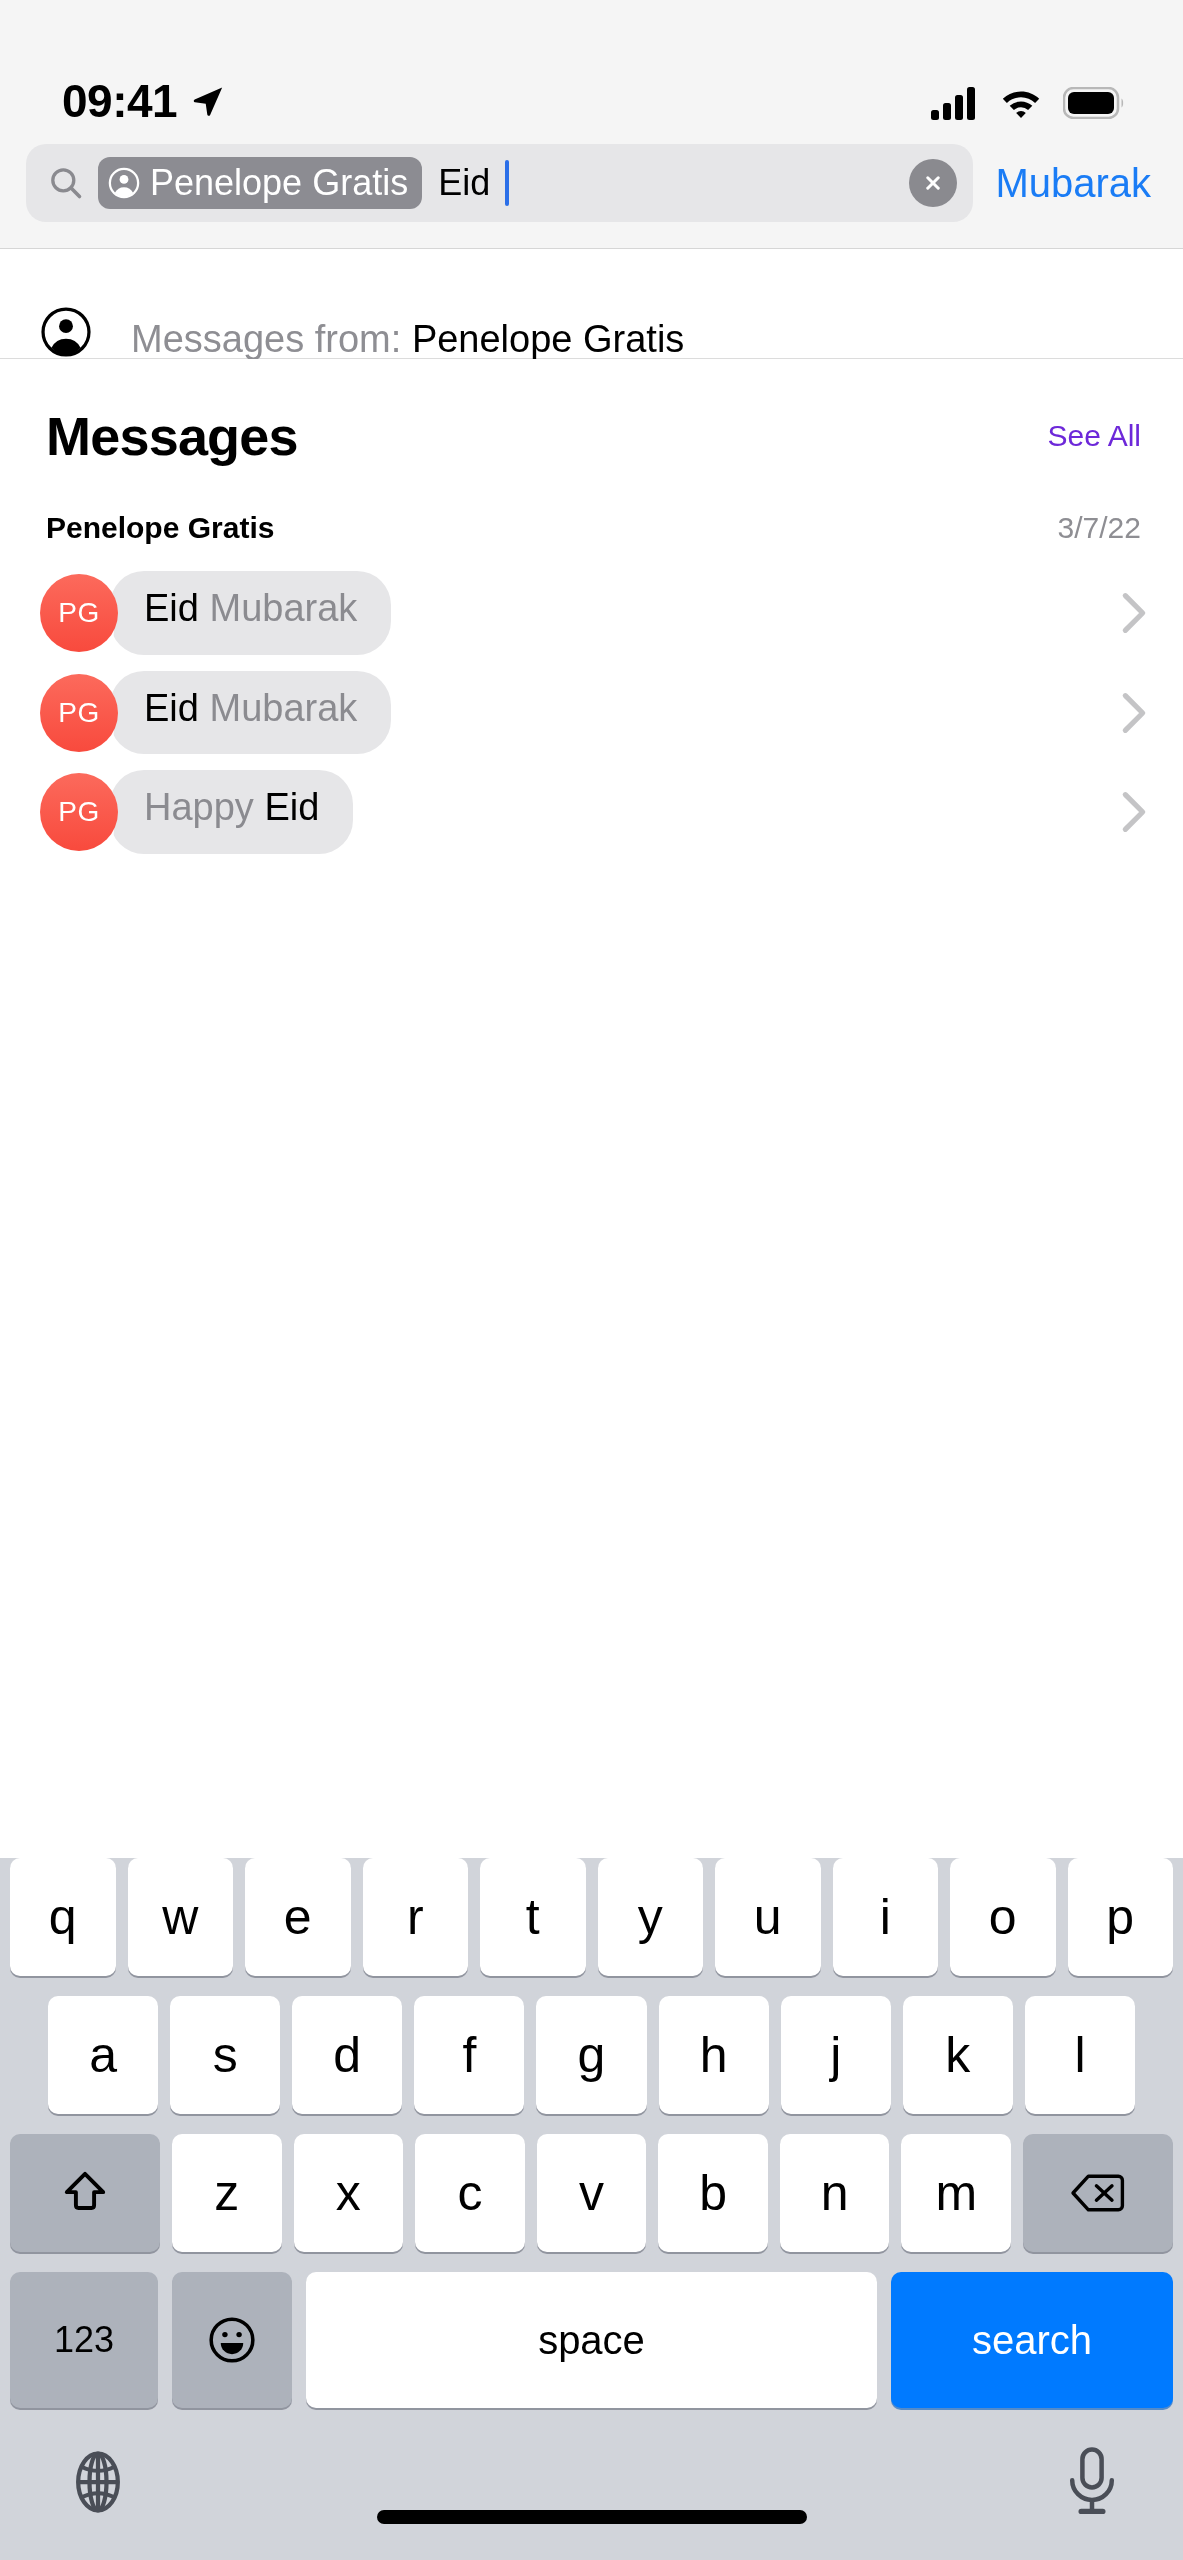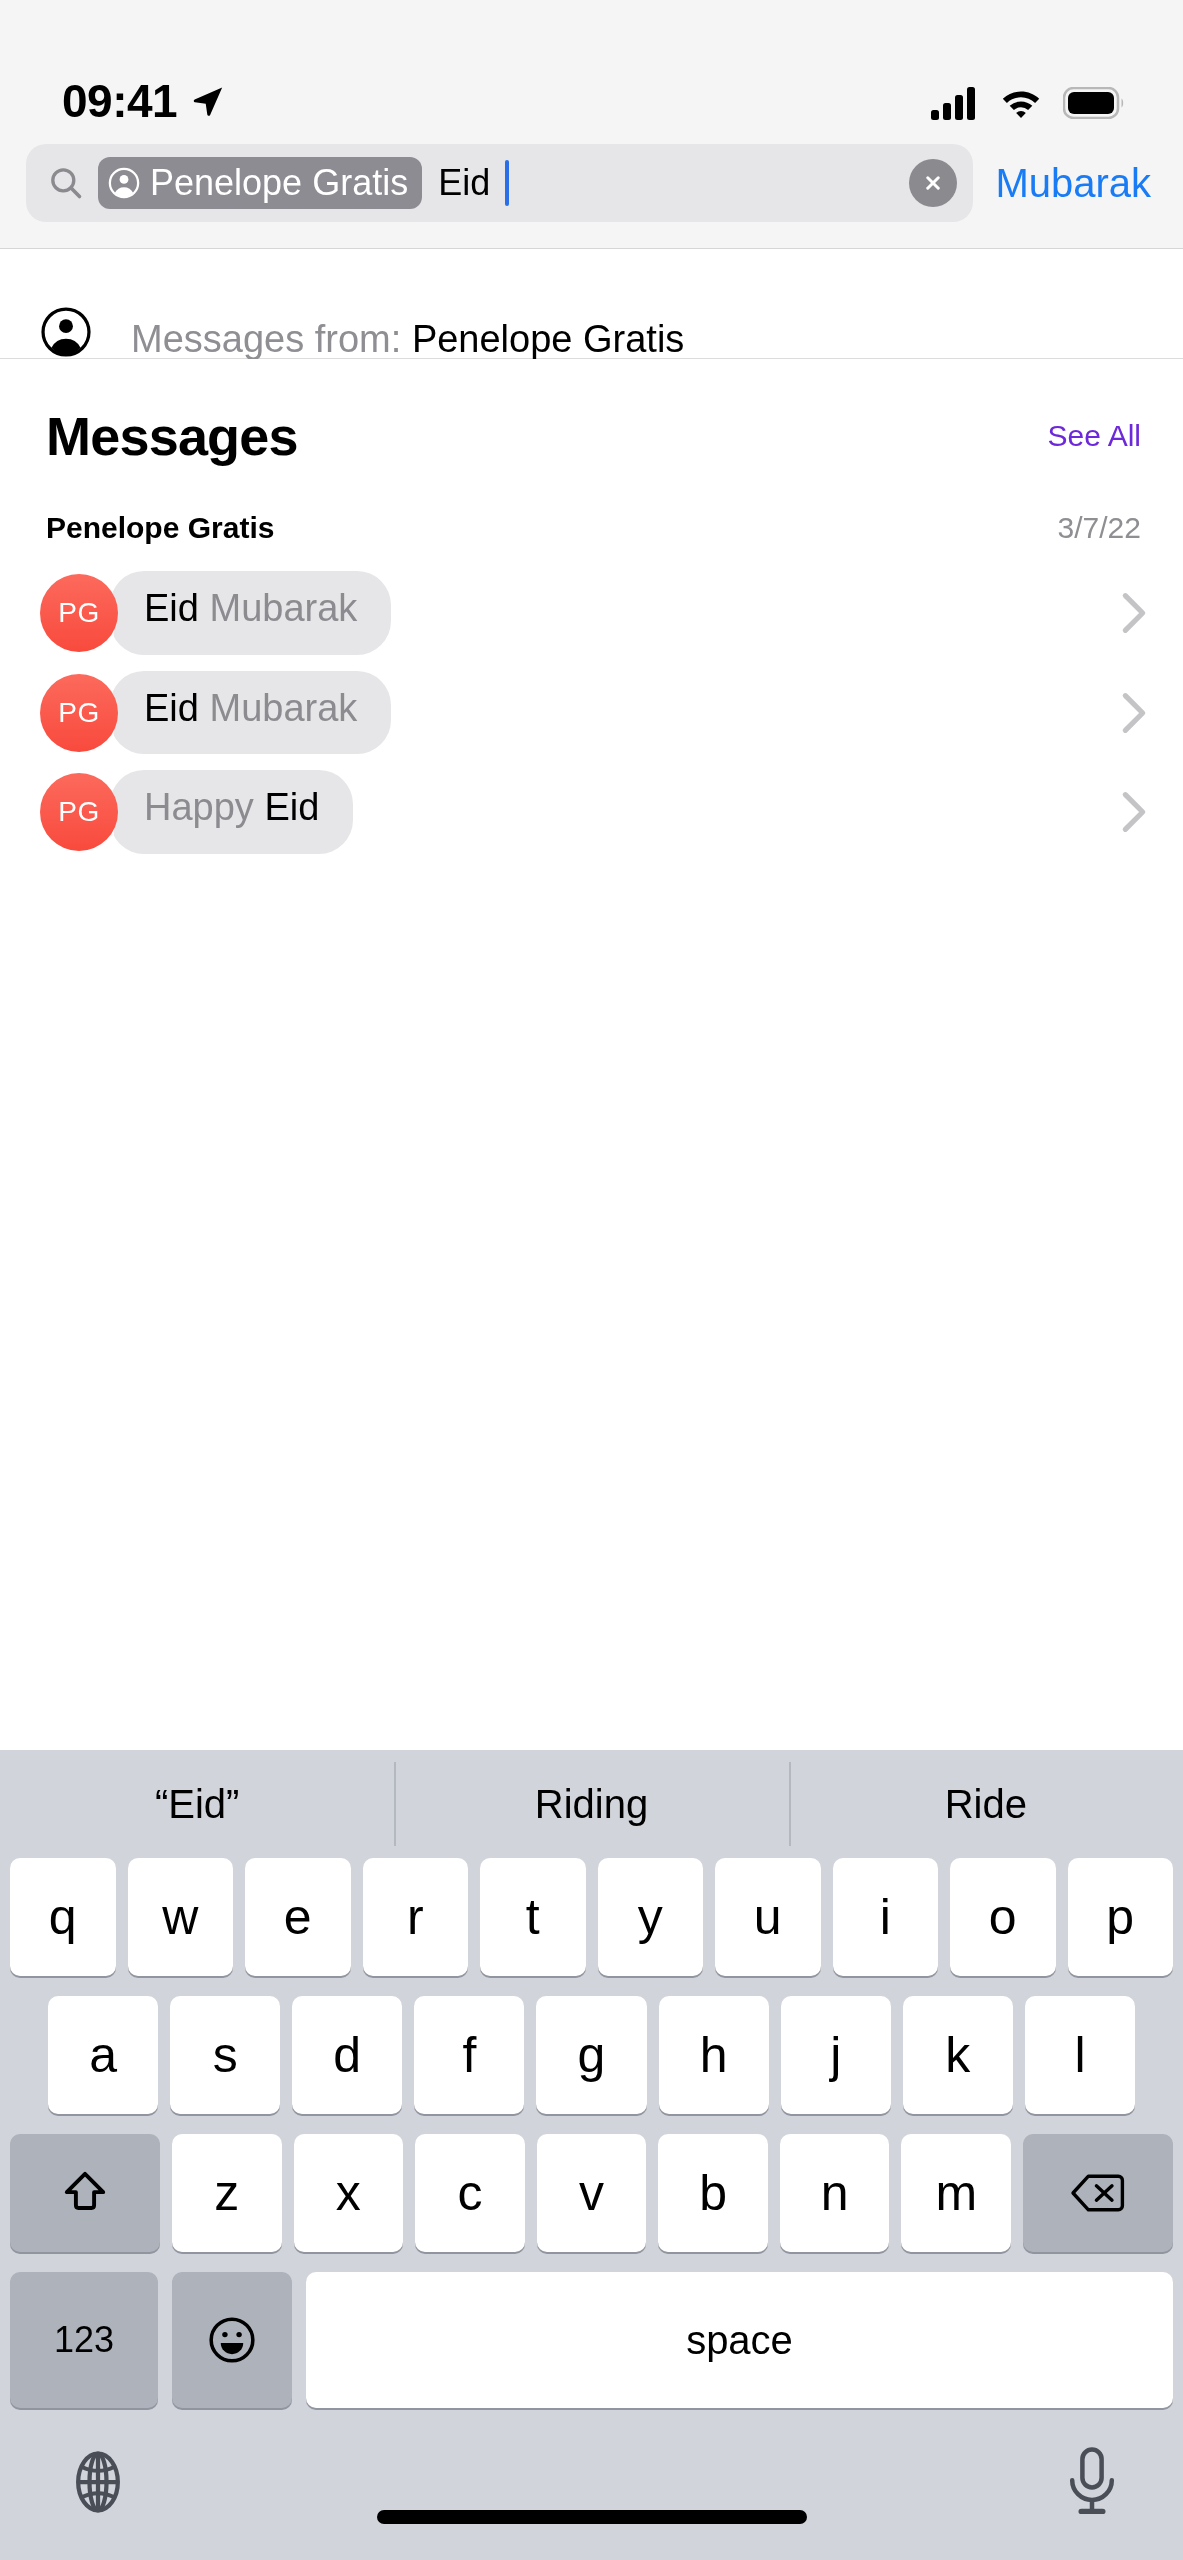--- a/index.html
+++ b/index.html
@@ -258,25 +258,20 @@
         <svg class="chev" viewBox="0 0 12 20">
           <polyline points="2,2 10,10 2,18" fill="none" stroke="#c4c4c6" stroke-width="2.4" stroke-linecap="round" stroke-linejoin="round"></polyline>
         </svg>
       </div>
 
     </div>
   </div>
 
   <div class="keyboard">
 
-    <div class="predict">
-      <span class="predict-item">“Eid”</span>
-      <span class="predict-item">Riding</span>
-      <span class="predict-item">Ride</span>
-    </div>
 
     <div class="krow r1">
       <span class="key">q</span>
       <span class="key">w</span>
       <span class="key">e</span>
       <span class="key">r</span>
       <span class="key">t</span>
       <span class="key">y</span>
       <span class="key">u</span>
       <span class="key">i</span>
@@ -322,20 +317,21 @@
       <span class="key func num">123</span>
       <span class="key func emoji">
         <svg width="50" height="50" viewBox="0 0 24 24">
           <circle cx="12" cy="12" r="10" fill="none" stroke="#000" stroke-width="1.7"></circle>
           <circle cx="8.6" cy="9.4" r="1.3" fill="#000"></circle>
           <circle cx="15.4" cy="9.4" r="1.3" fill="#000"></circle>
           <path d="M6.6 13.4h10.8a5.4 5.4 0 0 1-10.8 0z" fill="#000"></path>
         </svg>
       </span>
       <span class="key space">space</span>
+      <span class="key search-key">search</span>
     </div>
 
     <div class="bottombar">
       <span>
         <svg width="68" height="68" viewBox="0 0 24 24">
           <ellipse cx="12" cy="12" rx="7" ry="10" fill="none" stroke="#4a4e57" stroke-width="1.5"></ellipse>
           <ellipse cx="12" cy="12" rx="3" ry="10" fill="none" stroke="#4a4e57" stroke-width="1.5"></ellipse>
           <line x1="5" y1="12" x2="19" y2="12" stroke="#4a4e57" stroke-width="1.5"></line>
           <line x1="12" y1="2" x2="12" y2="22" stroke="#4a4e57" stroke-width="1.5"></line>
           <path d="M6.2 6.6a13 13 0 0 0 11.6 0" fill="none" stroke="#4a4e57" stroke-width="1.4"></path>

